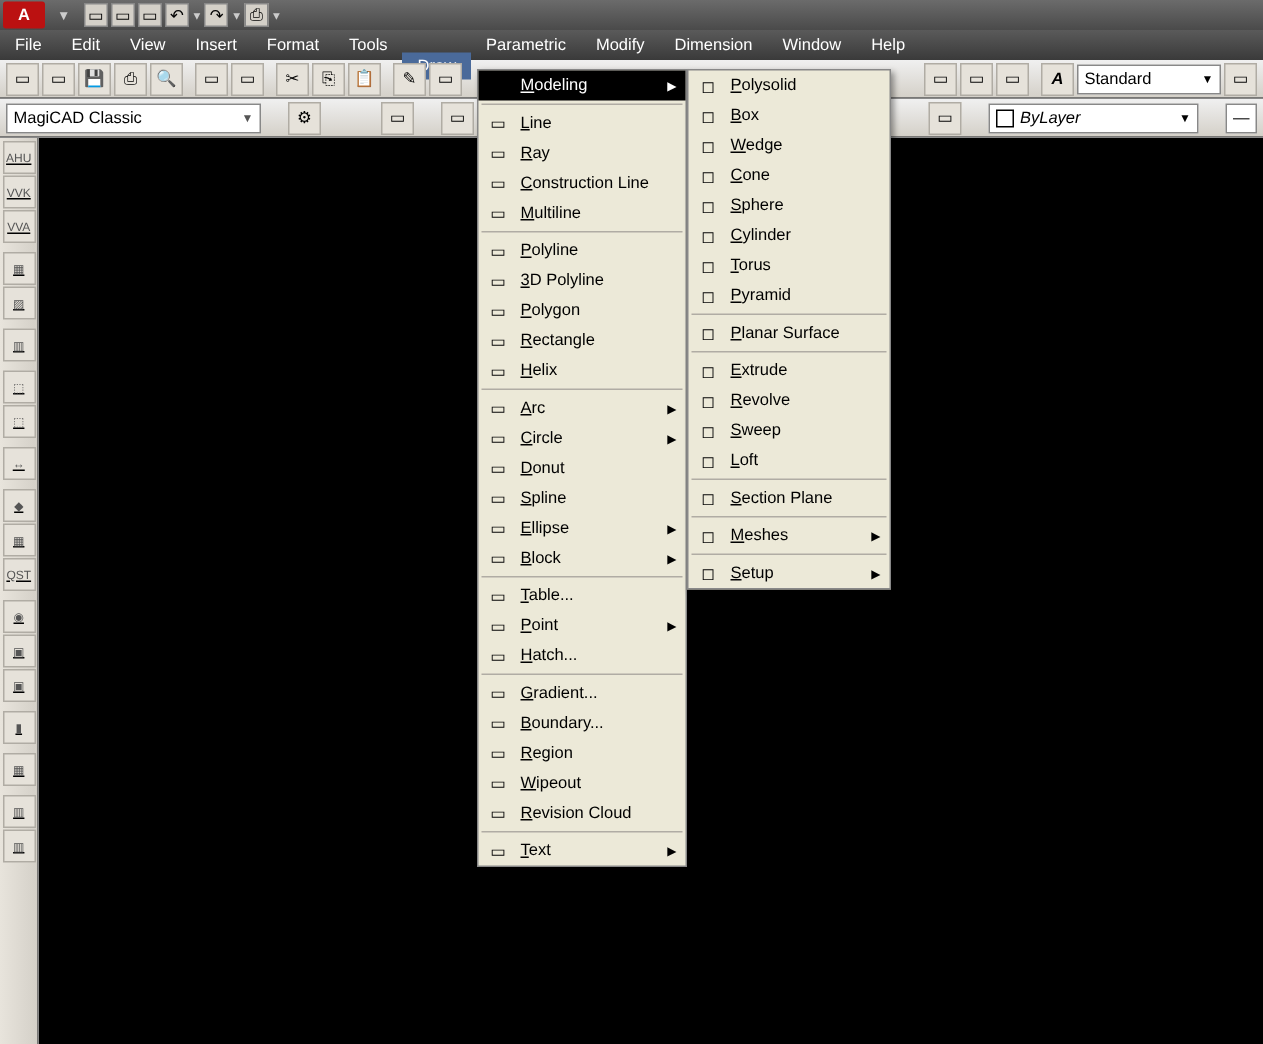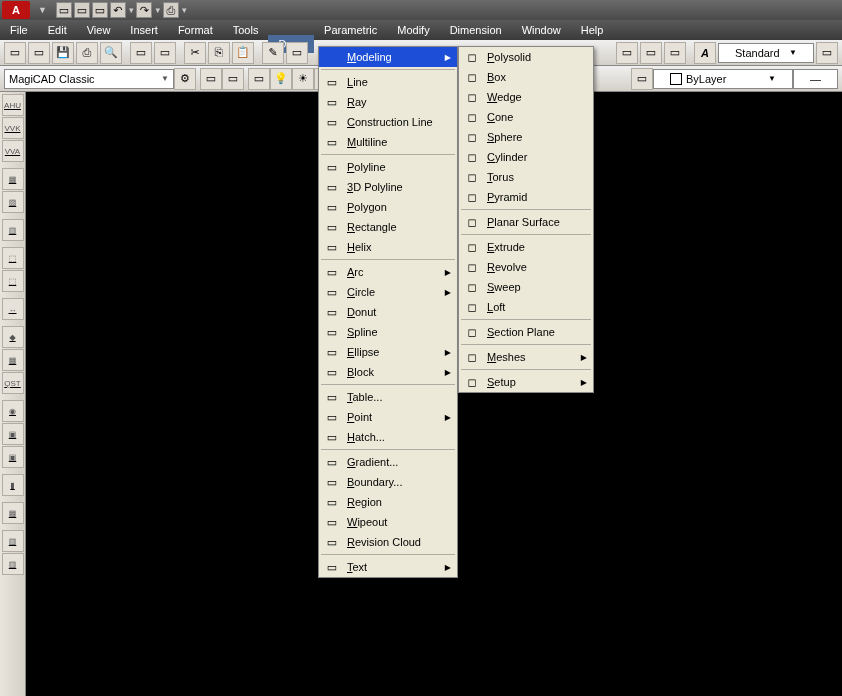--- a/index.html
+++ b/index.html
@@ -16,46 +16,46 @@
   .menubar { height:20px; background: linear-gradient(#5a5a5a,#3a3a3a); display:flex; align-items:center; }
   .menubar-item { color:#fff; padding:3px 10px; cursor:default; }
   .menubar-item.active { background:#4a6a9a;margin-top:28px; }
 
   
   .toolbar1 { height:26px; background: linear-gradient(#f0f0f0,#d4d0c8); border-bottom:1px solid #888; display:flex; align-items:center; padding:0 4px; gap:2px;}
   .tool-btn { width:22px; height:22px; background:#e6e2da; border:1px solid #b0aca4; display:flex;align-items:center;justify-content:center; }
   .tool-sep { width:4px; }
 
   
-  .toolbar2 { height:26px; background: linear-gradient(#f0f0f0,#d4d0c8); border-bottom:1px solid #888; display:flex; align-items:center; padding:0 4px; gap:0;}
+  .toolbar2 { height:26px; background: linear-gradient(#f0f0f0,#d4d0c8); border-bottom:1px solid #888; display:flex; align-items:center; padding:0 4px; gap:18px;}
   .combo { height:20px; background:#fff; border:1px solid #888; display:flex; align-items:center; padding:0 4px; }
   .combo .label { flex:1; }
   .combo .arrow { font-size:8px; color:#555; margin-left:4px; }
 
   
   .main { display:flex; height:604px; }
   .left-toolbar { width:26px; background: linear-gradient(90deg,#e8e4dc,#d4d0c8); border-right:1px solid #888; display:flex; flex-direction:column; align-items:center; padding-top:2px; gap:1px; overflow:hidden;text-decoration:underline;}
   .vtool { width:22px; height:22px; background:#e6e2da; border:1px solid #b0aca4; display:flex;align-items:center;justify-content:center; font-size:8px; color:#555;}
   .vtool.sep { height:4px; border:none; background:transparent; }
   .canvas { flex:1; background:#000; position:relative; }
 
   
   .menu { position:absolute; background:#ece9d8; border:1px solid #888; box-shadow:2px 2px 4px rgba(0,0,0,0.4); }
   .menu-draw { left:318px; top:46px; width:140px; }
   .menu-item { display:flex; align-items:center; height:20px; padding:0 6px 0 28px; position:relative; cursor:default; white-space:nowrap;}
-  .menu-item.highlighted { background:#1d4ed8; color:#fff; }
+  .menu-item.highlighted { background:#000000; color:#fff; }
   .menu-item .sub-arrow { position:absolute; right:6px; font-size:8px; }
   .menu-item .icon { position:absolute; left:4px; width:18px; height:16px; display:flex;align-items:center;justify-content:center; }
   .menu-divider { height:1px; background:#b0aca4; margin:2px 2px; }
   .menu-modeling { left:458px; top:46px; width:136px; }
 
   .underline { text-decoration: underline; }
 
   
-  .right-combo { height:20px; background:#fff; border:1px solid #888; display:flex; align-items:center; padding:0 16px; min-width:96px;}
+  .right-combo { height:20px; background:#fff; border:1px solid #888; display:flex; align-items:center; padding:0 4px; min-width:96px;}
 </style>
 </head>
 <body>
 
 <div class="titlebar">
   <div class="app-logo">A</div>
   <span class="title-arrow">▼</span>
   <div class="title-sep"></div>
   <div class="title-icon">▭</div>
   <div class="title-icon">▭</div>
@@ -122,21 +122,21 @@
   <div class="tool-sep"></div>
   <div class="tool-btn">▭</div>
   <div class="tool-btn">▭</div>
   <div class="tool-sep"></div>
   <div class="tool-btn">▭</div>
   <div class="tool-btn">💡</div>
   <div class="tool-btn">☀</div>
   <div class="tool-btn">🔒</div>
   <div style="flex:1"></div>
   <div class="tool-btn">▭</div>
-  <div class="right-combo" style="min-width:140px;">
+  <div class="right-combo" style="min-width:140px;font-style:italic;">
     <span style="width:12px;height:12px;background:#fff;border:1px solid #000;margin-right:4px;"></span>
     <span>ByLayer</span>
     <span style="margin-left:auto;font-size:8px;">▼</span>
   </div>
   <div class="right-combo" style="min-width:20px;">—</div>
 </div>
 
 <div class="main">
   <div class="left-toolbar" id="left-tb">
       <div class="vtool">AHU</div>

